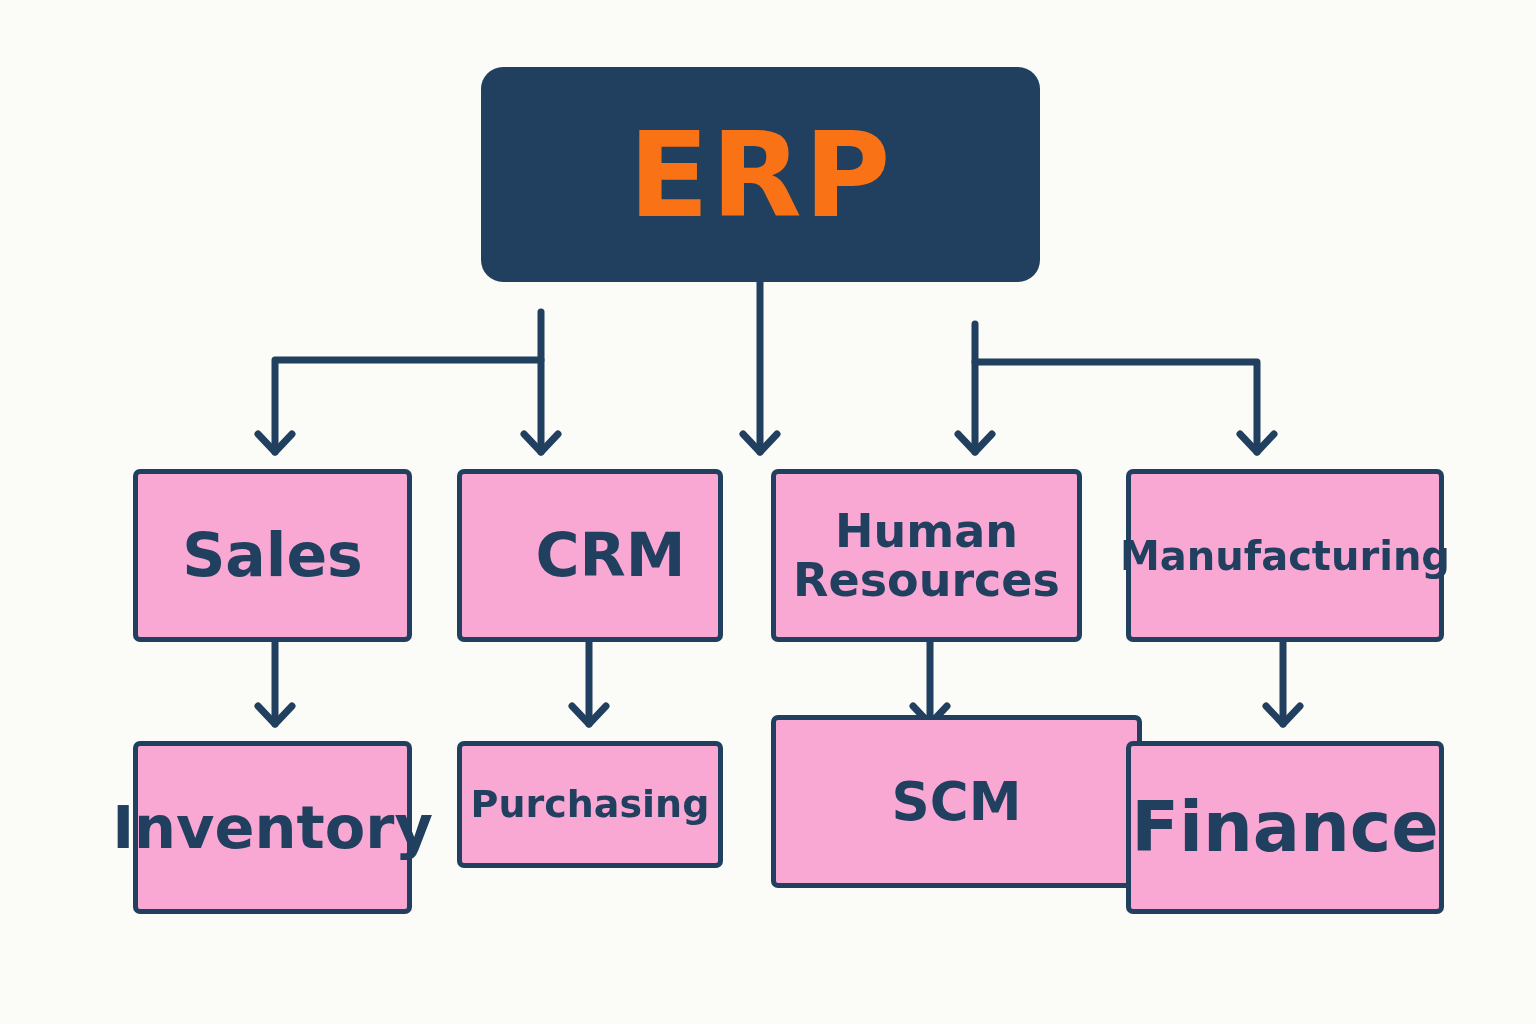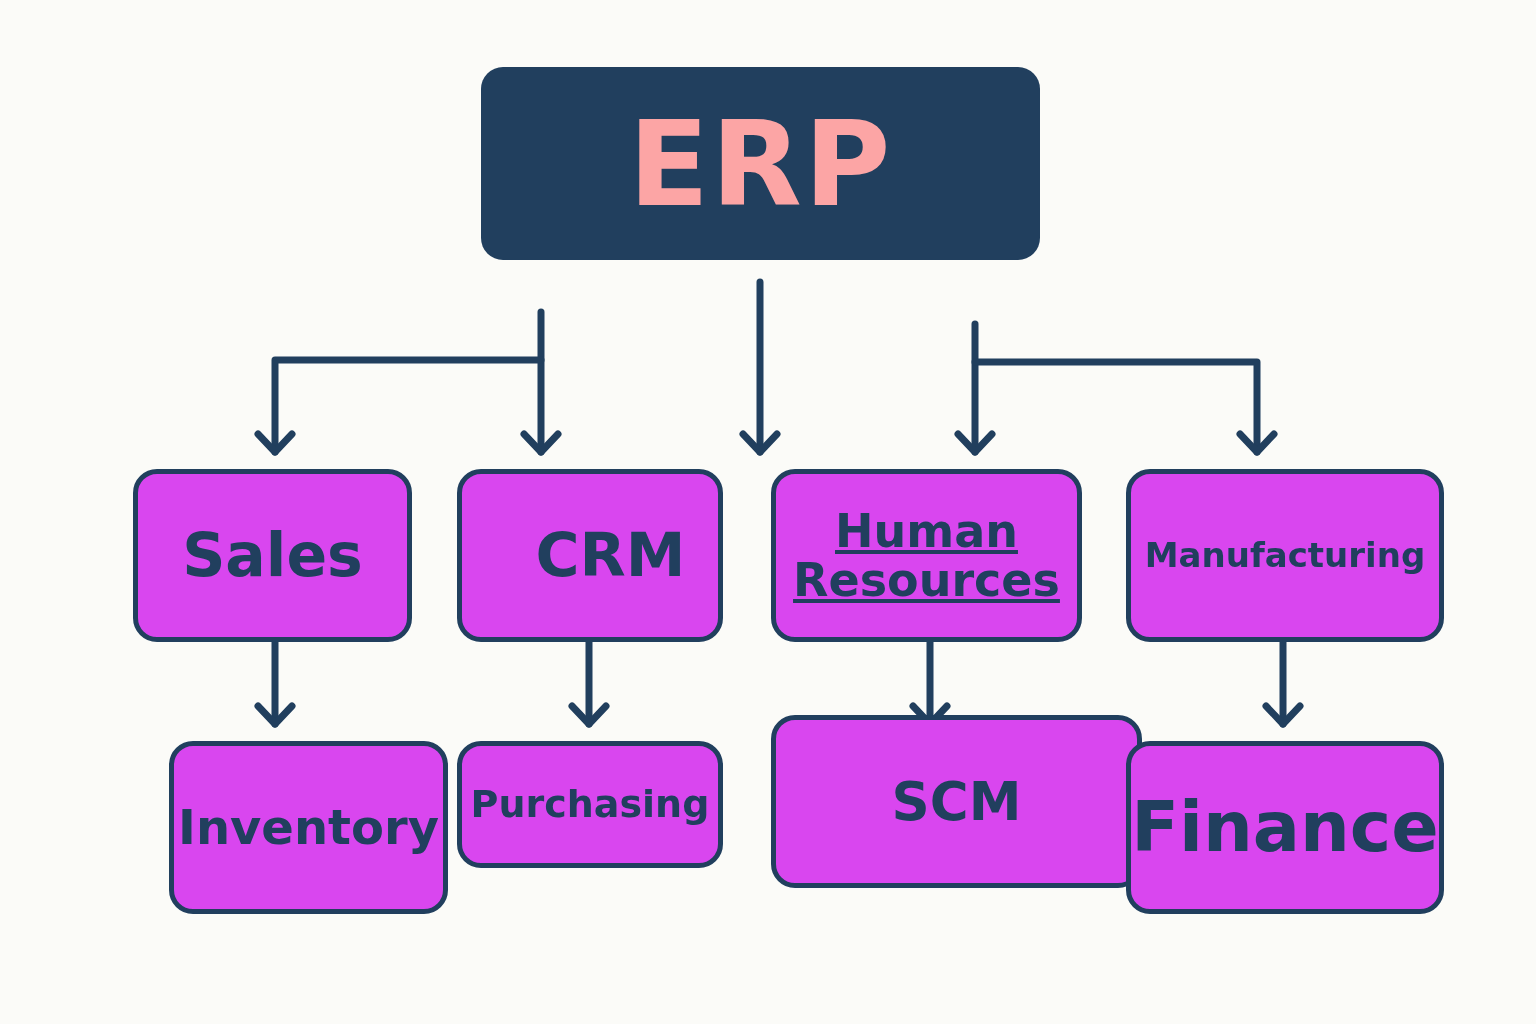--- a/index.html
+++ b/index.html
@@ -3,28 +3,28 @@
 <meta charset="utf-8">
 <style>
   html, body { margin: 0; padding: 0; }
   body {
     width: 1536px; height: 1024px;
     background: #fbfbf8;
     position: relative; overflow: hidden;
     font-family: "DejaVu Sans", sans-serif;
   }
   .root-box {
-    position: absolute; left: 481px; top: 67px; width: 559px; height: 193px;
+    position: absolute; left: 481px; top: 67px; width: 559px; height: 215px;
     background: #213f5e; border-radius: 22px;
     display: flex; align-items: center; justify-content: center;
-    color: #fca5a5; font-weight: bold; font-size: 118px; letter-spacing: 2px;
+    color: #f97316; font-weight: bold; font-size: 118px; letter-spacing: 2px;
   }
   .node {
     position: absolute; box-sizing: border-box;
-    border: 5px solid #213f5e; border-radius: 24px; background: #d946ef;
+    border: 5px solid #213f5e; border-radius: 7px; background: #f9a8d4;
     display: flex; align-items: center; justify-content: center; text-align: center;
     color: #213f5e; font-weight: bold; line-height: 1.05;
   }
   svg.conn { position: absolute; left: 0; top: 0; }
 </style>
 </head>
 <body>
 
 <svg class="conn" width="1536" height="1024">
   <g fill="none" stroke="#213f5e" stroke-width="7" stroke-linecap="round" stroke-linejoin="round">
@@ -57,29 +57,29 @@
 <div class="root-box">
   <span>ERP</span>
 </div>
 
 <div class="node" style="left:133px;top:469px;width:279px;height:173px;font-size:60px;">
   <span>Sales</span>
 </div>
 <div class="node" style="left:457px;top:469px;width:266px;height:173px;font-size:60px;padding-left:41px;">
   <span>CRM</span>
 </div>
-<div class="node" style="left:771px;top:469px;width:311px;height:173px;font-size:46px;white-space:pre-line;text-decoration:underline;">
+<div class="node" style="left:771px;top:469px;width:311px;height:173px;font-size:46px;white-space:pre-line;">
   <span>Human
 Resources</span>
 </div>
-<div class="node" style="left:1126px;top:469px;width:318px;height:173px;font-size:34px;">
+<div class="node" style="left:1126px;top:469px;width:318px;height:173px;font-size:40px;">
   <span>Manufacturing</span>
 </div>
 
-<div class="node" style="left:133px;top:741px;width:279px;height:173px;font-size:48px;margin-left:36px;">
+<div class="node" style="left:133px;top:741px;width:279px;height:173px;font-size:59px;">
   <span>Inventory</span>
 </div>
 <div class="node" style="left:457px;top:741px;width:266px;height:127px;font-size:38px;">
   <span>Purchasing</span>
 </div>
 <div class="node" style="left:771px;top:715px;width:371px;height:173px;font-size:53px;">
   <span>SCM</span>
 </div>
 <div class="node" style="left:1126px;top:741px;width:318px;height:173px;font-size:70px;">
   <span>Finance</span>

